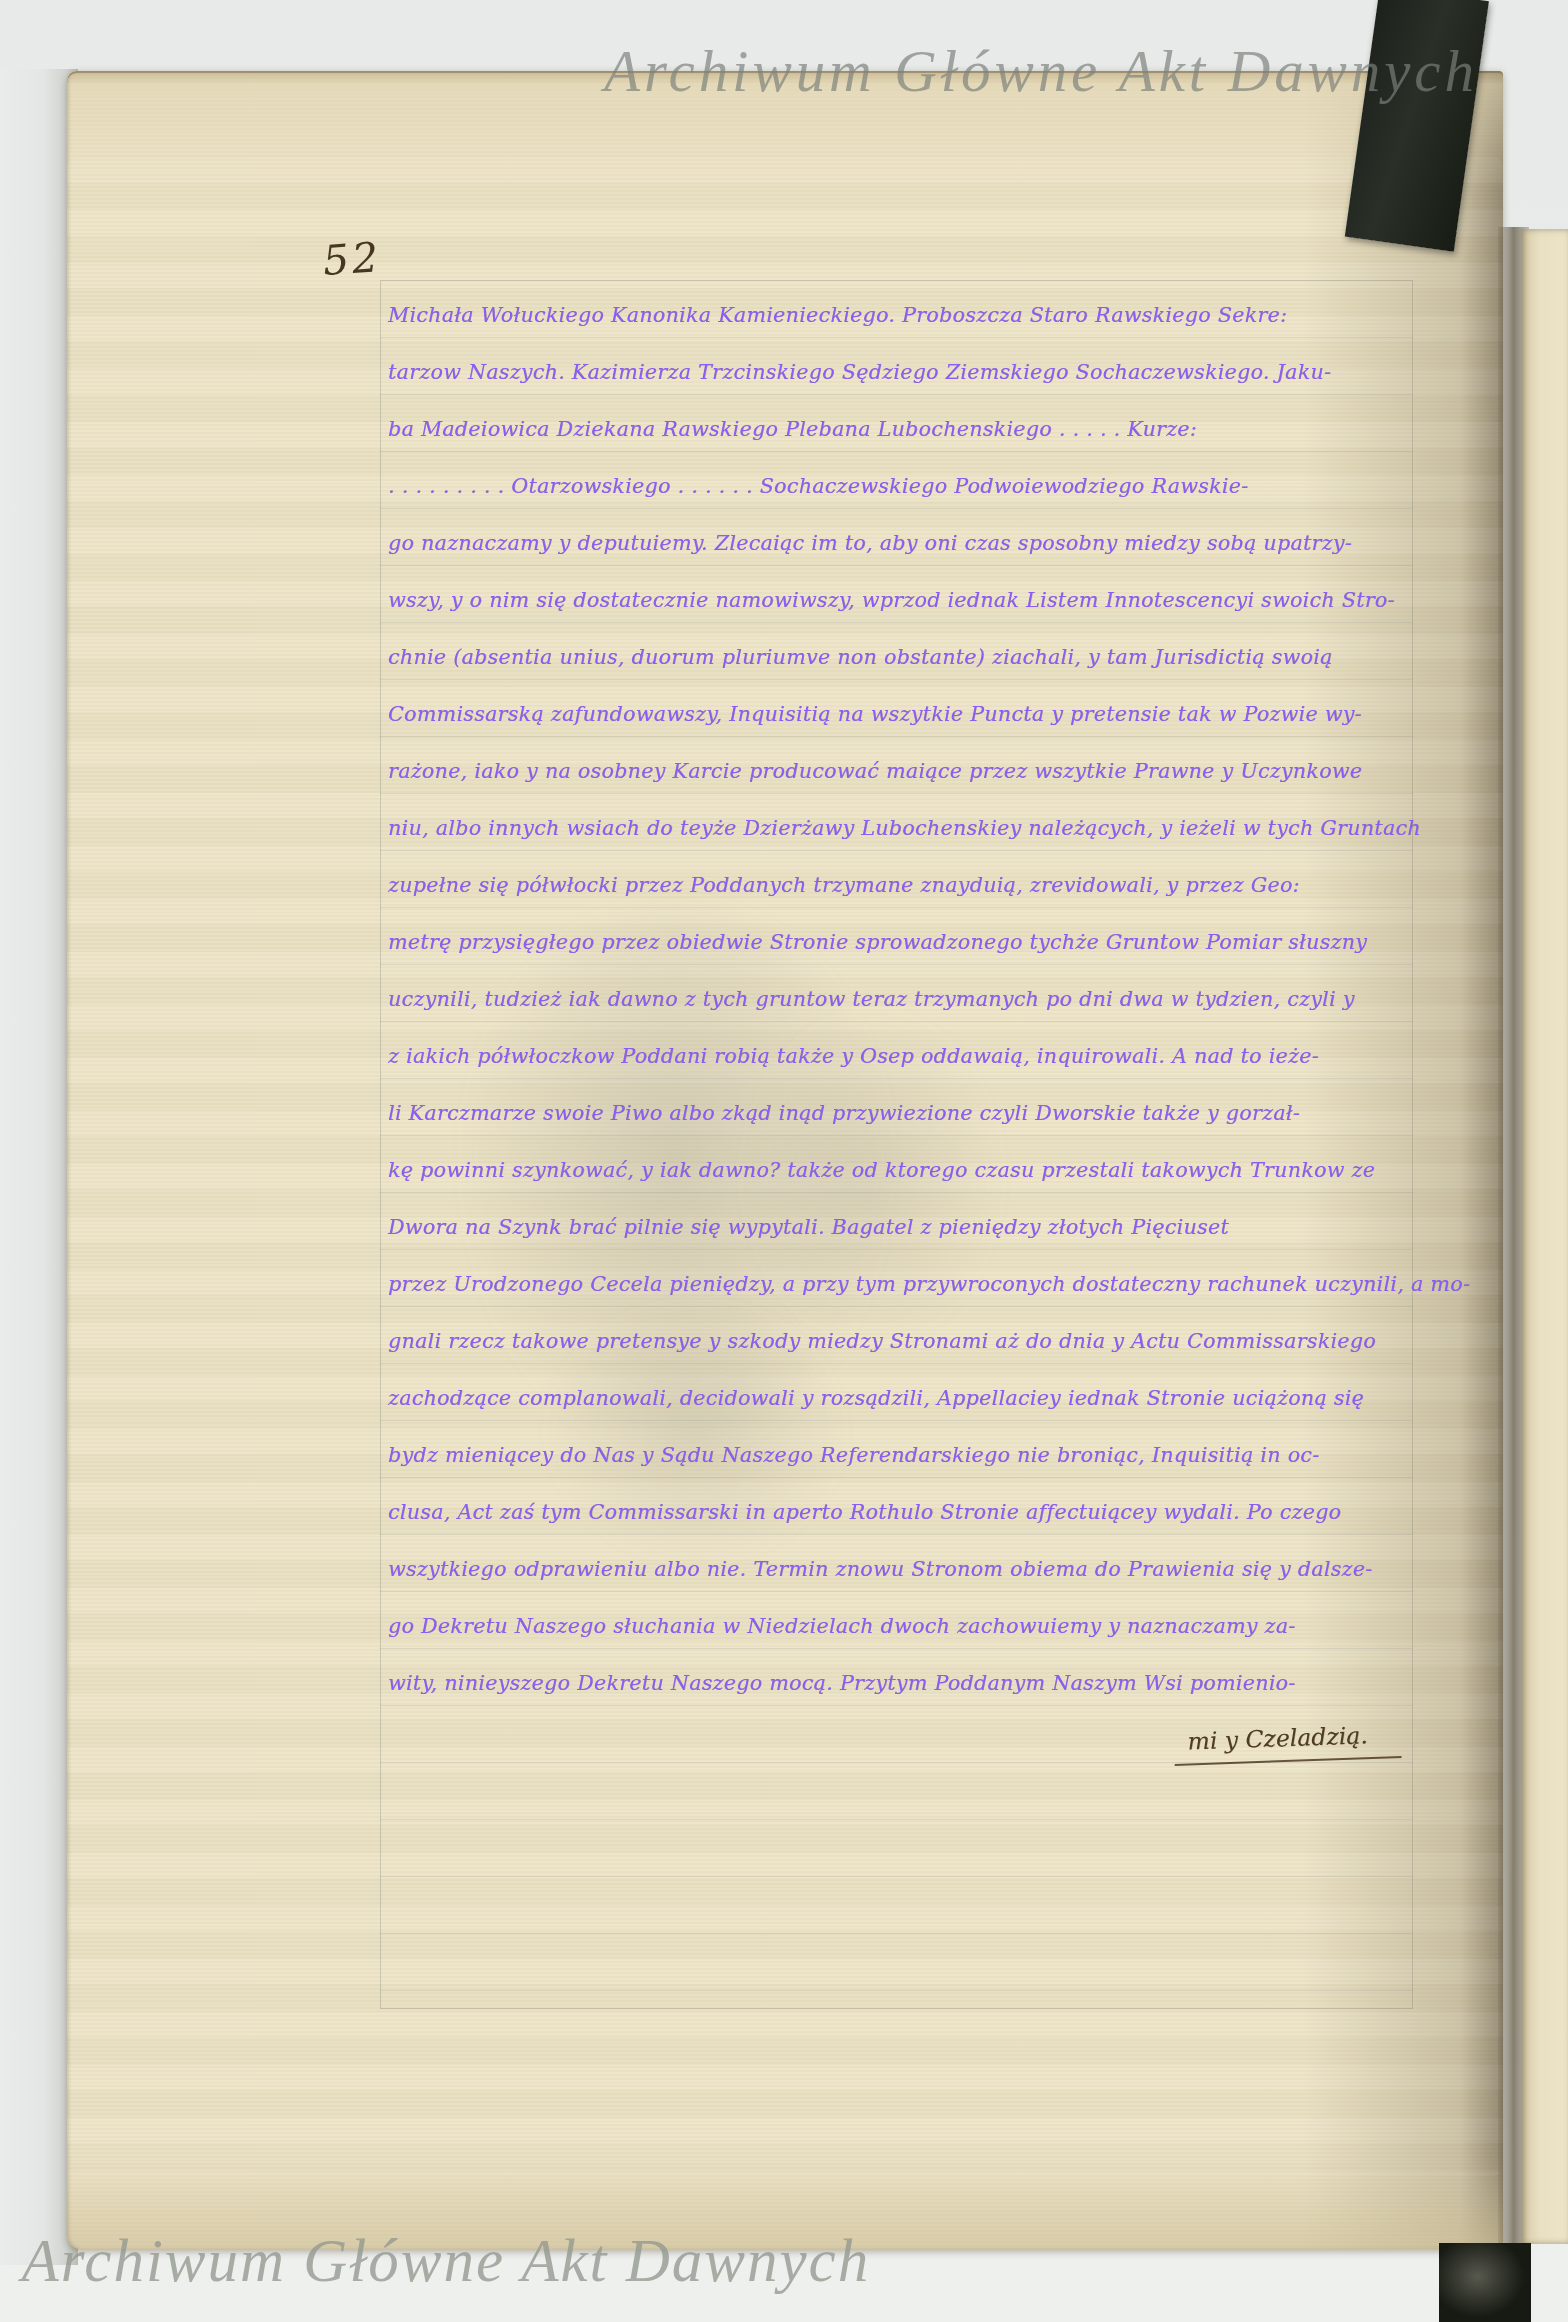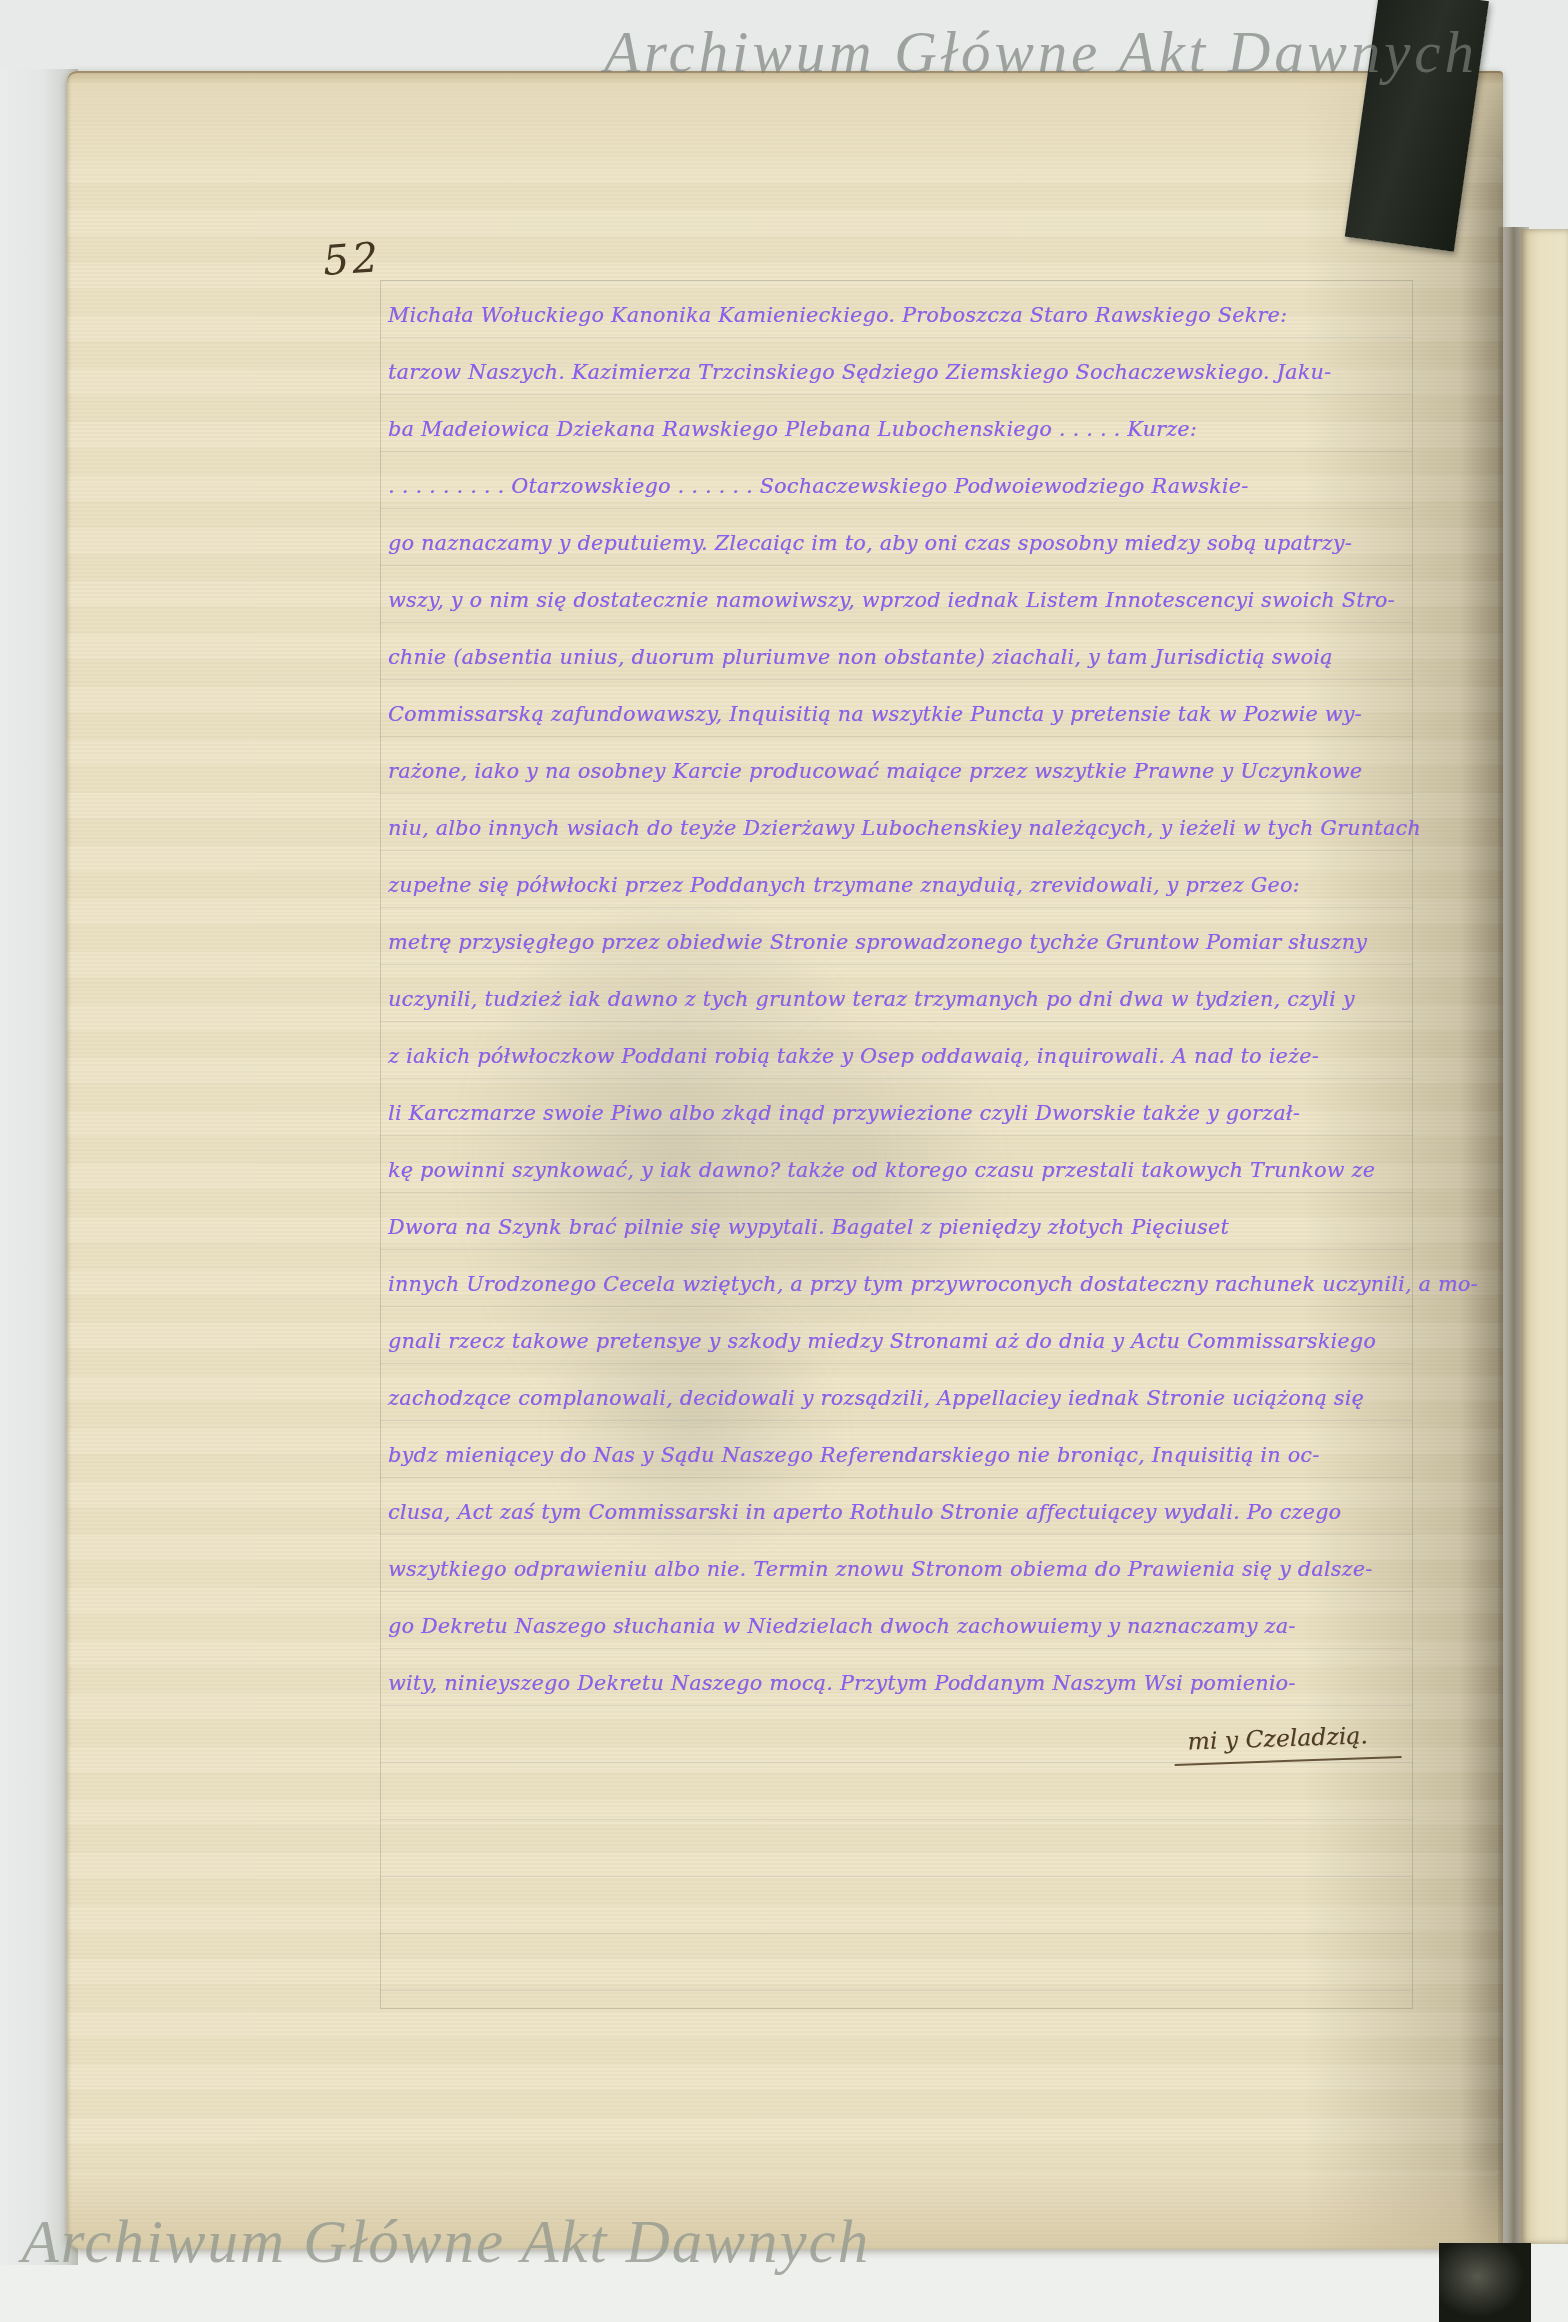--- a/index.html
+++ b/index.html
@@ -60,21 +60,21 @@
   
   .ribbon-bottom{
     position:absolute;left:1439px;top:2243px;width:92px;height:80px;
     background:
       radial-gradient(ellipse at 42% 42%,rgba(196,190,172,.38),rgba(196,190,172,0) 62%),
       #161a13;
   }
   
   .wm{
     position:absolute;font-style:italic;font-family:"Liberation Serif",serif;
-    white-space:nowrap;pointer-events:none;z-index:50;
+    white-space:nowrap;pointer-events:none;z-index:50;margin-top:19px;
   }
   .wm-top{left:604px;top:17.6px;font-size:59px;letter-spacing:3.9px;color:rgba(124,128,122,.68);}
   .wm-bottom{left:21.6px;top:2207px;font-size:61px;letter-spacing:2px;color:rgba(148,154,144,.8);}
   
   .page-number{
     position:absolute;left:323px;top:235px;
     font:italic 41px "DejaVu Serif",serif;color:#463723;
     transform:rotate(-4deg);letter-spacing:2.9px;
   }
   
@@ -138,21 +138,21 @@
       <div class="ms-line">Commissarską zafundowawszy, Inquisitią na wszytkie Puncta y pretensie tak w Pozwie wy-</div>
       <div class="ms-line">rażone, iako y na osobney Karcie producować maiące przez wszytkie Prawne y Uczynkowe</div>
       <div class="ms-line">niu, albo innych wsiach do teyże Dzierżawy Lubochenskiey należących, y ieżeli w tych Gruntach</div>
       <div class="ms-line">zupełne się półwłocki przez Poddanych trzymane znayduią, zrevidowali, y przez Geo:</div>
       <div class="ms-line">metrę przysięgłego przez obiedwie Stronie sprowadzonego tychże Gruntow Pomiar słuszny</div>
       <div class="ms-line">uczynili, tudzież iak dawno z tych gruntow teraz trzymanych po dni dwa w tydzien, czyli y</div>
       <div class="ms-line">z iakich półwłoczkow Poddani robią także y Osep oddawaią, inquirowali. A nad to ieże-</div>
       <div class="ms-line">li Karczmarze swoie Piwo albo zkąd inąd przywiezione czyli Dworskie także y gorzał-</div>
       <div class="ms-line">kę powinni szynkować, y iak dawno? także od ktorego czasu przestali takowych Trunkow ze</div>
       <div class="ms-line">Dwora na Szynk brać pilnie się wypytali. Bagatel z pieniędzy złotych Pięciuset</div>
-      <div class="ms-line">innych Urodzonego Cecela wziętych, a przy tym przywroconych dostateczny rachunek uczynili, a mo-</div>
+      <div class="ms-line">przez Urodzonego Cecela pieniędzy, a przy tym przywroconych dostateczny rachunek uczynili, a mo-</div>
       <div class="ms-line">gnali rzecz takowe pretensye y szkody miedzy Stronami aż do dnia y Actu Commissarskiego</div>
       <div class="ms-line">zachodzące complanowali, decidowali y rozsądzili, Appellaciey iednak Stronie uciążoną się</div>
       <div class="ms-line">bydz mieniącey do Nas y Sądu Naszego Referendarskiego nie broniąc, Inquisitią in oc-</div>
       <div class="ms-line">clusa, Act zaś tym Commissarski in aperto Rothulo Stronie affectuiącey wydali. Po czego</div>
       <div class="ms-line">wszytkiego odprawieniu albo nie. Termin znowu Stronom obiema do Prawienia się y dalsze-</div>
       <div class="ms-line">go Dekretu Naszego słuchania w Niedzielach dwoch zachowuiemy y naznaczamy za-</div>
       <div class="ms-line">wity, ninieyszego Dekretu Naszego mocą. Przytym Poddanym Naszym Wsi pomienio-</div>
     </div>
   <div class="ms-closing-row">
     <span class="ms-closing">mi y Czeladzią.</span>

